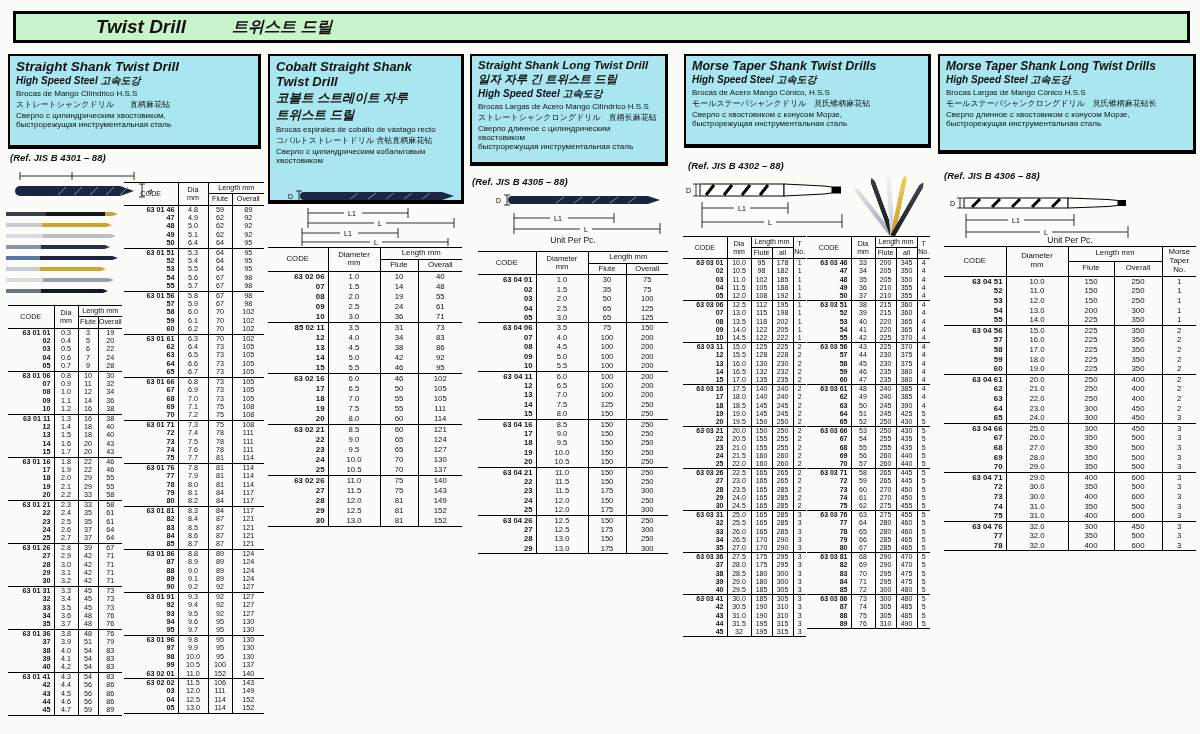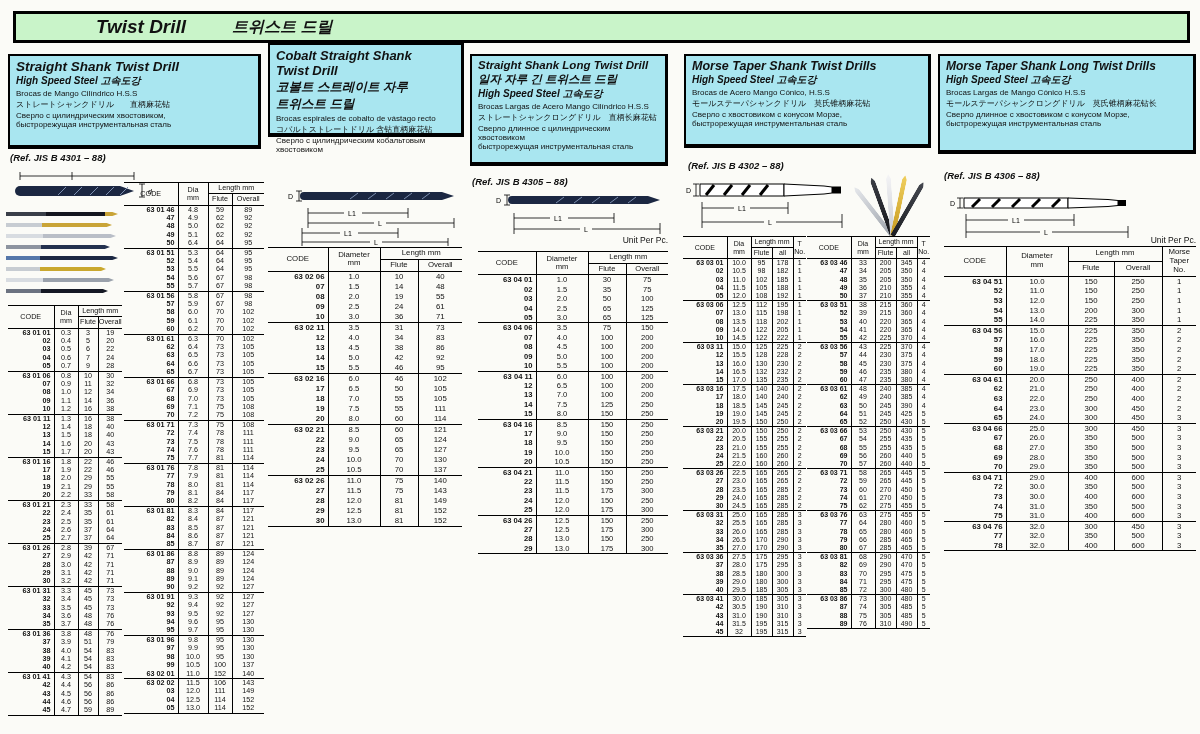--- a/index.html
+++ b/index.html
@@ -21,21 +21,21 @@
   .hl-en{font:italic bold 13.5px "Liberation Sans",sans-serif;}
   .hl-ko{font:italic bold 12.5px "Liberation Sans",sans-serif;margin-top:1px;}
   .hl-hs{font:italic bold 10px "Liberation Sans",sans-serif;margin-top:0;}
   .hl-sm{font:8px "Liberation Sans",sans-serif;margin-top:2px;line-height:1.12;}
   .hdr-s2 .hl-en{font-size:13px;}
   .hdr-s3 .hl-en{font-size:11.5px;}  .hdr-s3 .hl-ko{font-size:11.5px;}
   .hdr-s4 .hl-en{font-size:12.5px;}  .hdr-s4 .hl-ko{font-size:12px;}
   .hdr-s5 .hl-en{font-size:12px;}    .hdr-s5 .hl-ko{font-size:11.5px;}
 
   .ref{position:absolute;font:italic bold 9.5px "Liberation Sans",sans-serif;}
-  .unit{position:absolute;font:8.5px "Liberation Sans",sans-serif;text-align:right;}
+  .unit{position:absolute;font:8.5px "Liberation Sans",sans-serif;text-align:center;}
 
   
   .diag{position:absolute;}
   .diag line{stroke:#000;stroke-width:0.8;}
   .diag .stripe{stroke:#7d8fb0;stroke-width:1;}
   .diag .bwstripe{stroke:#000;stroke-width:3;}
   .dlab{font:7px "Liberation Sans",sans-serif;fill:#000;}
   .dlab-i{font:italic 7px "Liberation Sans",sans-serif;fill:#000;}
 
   
@@ -106,21 +106,21 @@
     <div class="drill-bar" style="width:112px;background:linear-gradient(90deg,#3a3f49 0 36%,#14161f 36% 88%,#c9a437 88%)"></div>
     <div class="drill-bar" style="width:106px;background:linear-gradient(90deg,#c7ccd2 0 34%,#c9a437 34%)"></div>
     <div class="drill-bar" style="width:110px;background:linear-gradient(90deg,#d8dce1 0 34%,#b9bec7 34%)"></div>
     <div class="drill-bar" style="width:104px;background:linear-gradient(90deg,#8d94a0 0 34%,#23314f 34%)"></div>
     <div class="drill-bar" style="width:112px;background:linear-gradient(90deg,#5577aa 0 30%,#1b2742 30%)"></div>
     <div class="drill-bar" style="width:100px;background:linear-gradient(90deg,#c7ccd2 0 34%,#caa82e 34%)"></div>
     <div class="drill-bar" style="width:108px;background:linear-gradient(90deg,#d8dce1 0 34%,#9aa1ab 34%)"></div>
     <div class="drill-bar" style="width:102px;background:linear-gradient(90deg,#6b7280 0 34%,#141824 34%)"></div>
   </div>
 
-  <div class="hdr-box hdr-s2" style="left:268px;top:43px;width:196px;height:94px">
+  <div class="hdr-box hdr-s2" style="left:268px;top:54px;width:196px;height:150px">
     <div class="hl-en pre">Cobalt Straight Shank
 Twist Drill</div>
     <div class="hl-ko pre">코볼트 스트레이트 자루
 트위스트 드릴</div>
     <div class="hl-sm">Brocas espirales de cobalto de vástago recto</div>
     <div class="hl-sm">コバルトストレートドリル 含钴直柄麻花钻</div>
     <div class="hl-sm pre">Сверло с цилиндрическим кобальтовым
 хвостовиком</div>
   </div>
 
@@ -985,21 +985,21 @@
             <td class="c-flu bl">24</td>
             <td class="c-ov bl">61</td>
           </tr>
           <tr>
             <td class="c-code">10</td>
             <td class="c-dia bl">3.0</td>
             <td class="c-flu bl">36</td>
             <td class="c-ov bl">71</td>
           </tr>
           <tr class="gs">
-            <td class="c-code">63 02 11</td>
+            <td class="c-code">85 02 11</td>
             <td class="c-dia bl">3.5</td>
             <td class="c-flu bl">31</td>
             <td class="c-ov bl">73</td>
           </tr>
           <tr>
             <td class="c-code">12</td>
             <td class="c-dia bl">4.0</td>
             <td class="c-flu bl">34</td>
             <td class="c-ov bl">83</td>
           </tr>

